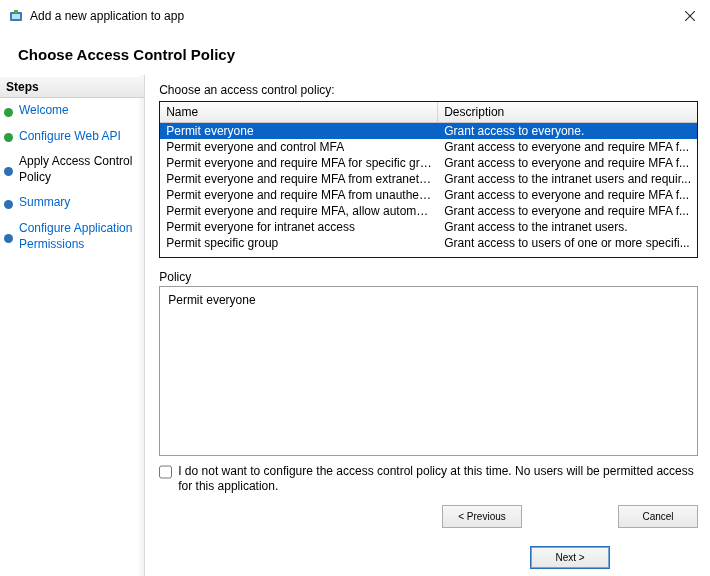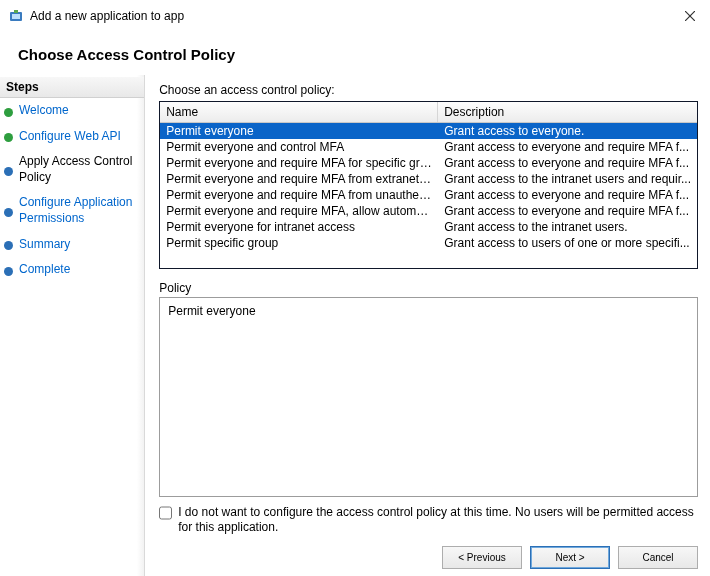--- a/index.html
+++ b/index.html
@@ -151,20 +151,21 @@
       font-family: inherit;
       font-size: 10px;
       display: inline-flex;
       align-items: center;
       justify-content: center;
       gap: 2px;
     }
     .btn.primary {
       border: 1px solid #2b6fb6;
       box-shadow: 0 0 0 1px #6fa8dc inset;
+      margin-top: 41px;
     }
   </style>
 </head>
 <body>
 
 <div class="titlebar">
   <span class="app-icon">
     <svg width="16" height="16" viewBox="0 0 16 16">
       <rect x="2" y="4" width="12" height="9" rx="1" fill="#3a7bbf"></rect>
       <rect x="4" y="6" width="8" height="5" fill="#bcdffb"></rect>
@@ -194,29 +195,25 @@
         <div class="step-item">
           <span class="step-bullet done"></span>
           <span>Configure Web API</span>
         </div>
         <div class="step-item current">
           <span class="step-bullet active"></span>
           <span>Apply Access Control Policy</span>
         </div>
         <div class="step-item">
           <span class="step-bullet pending"></span>
+          <span>Summary</span>
+        </div>
+        <div class="step-item">
+          <span class="step-bullet pending"></span>
           <span>Configure Application Permissions</span>
-        </div>
-        <div class="step-item">
-          <span class="step-bullet pending"></span>
-          <span>Summary</span>
-        </div>
-        <div class="step-item">
-          <span class="step-bullet pending"></span>
-          <span>Complete</span>
         </div>
       </div>
   </div>
 
   <div class="main">
     <div class="instruction">Choose an access control policy:</div>
 
     <div class="policy-table-wrap">
       <div class="pt-header">
         <div class="col col-name">Name</div>

